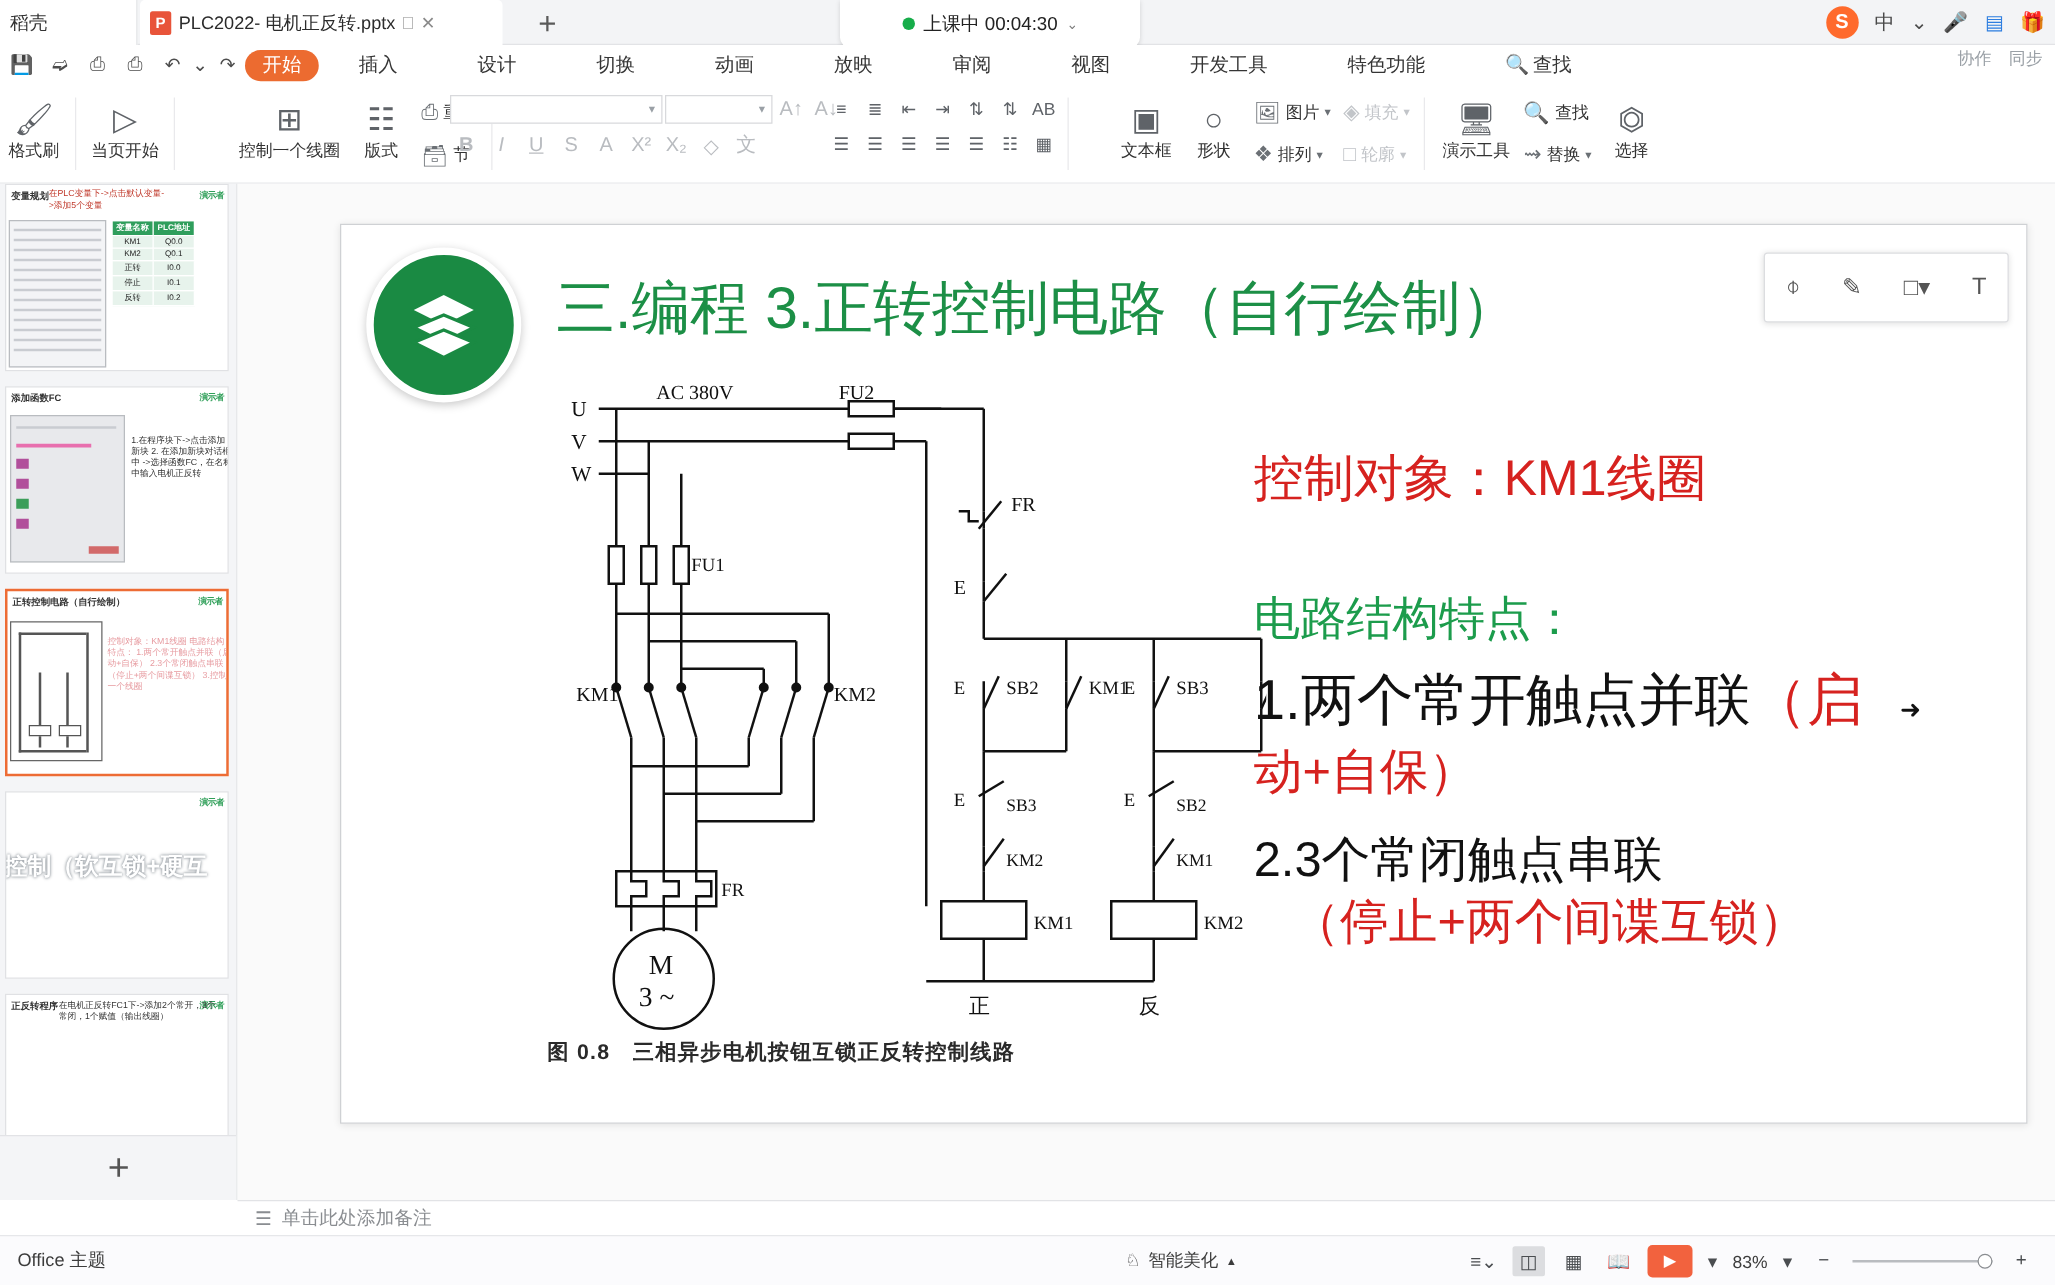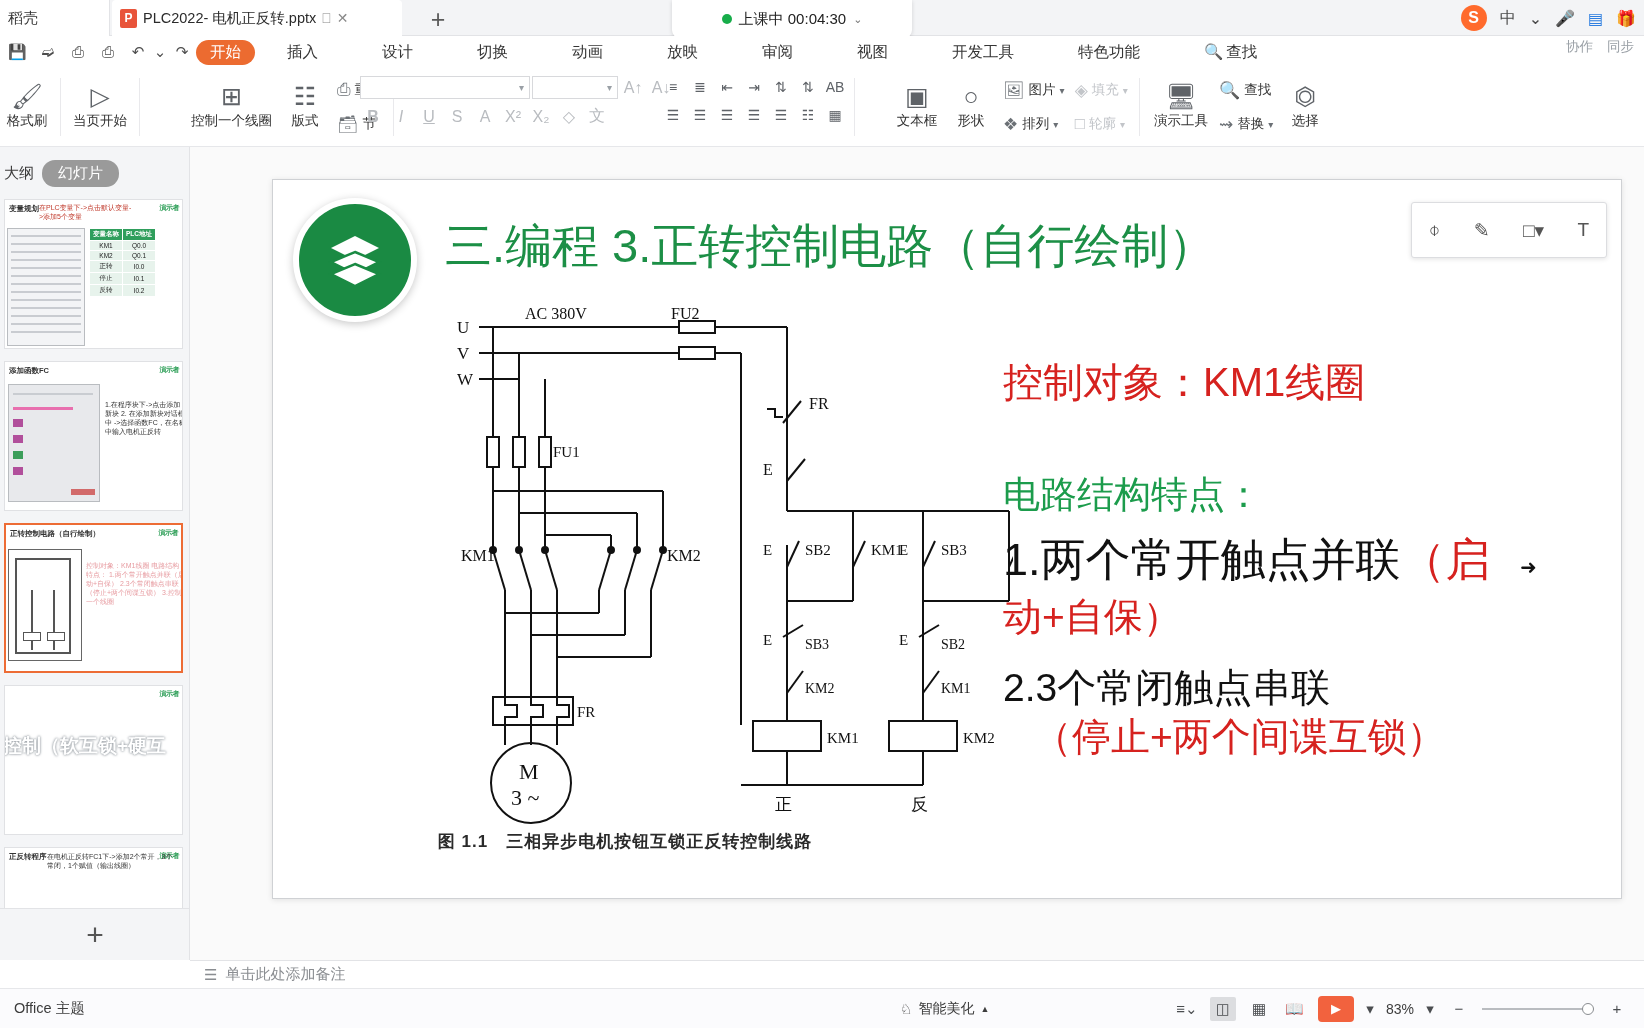--- a/index.html
+++ b/index.html
@@ -393,24 +393,20 @@
       </div>
     </div>
     <div class="bigbtn">
       <span class="gl">⏣</span>
       <span class="lb">选择</span>
     </div>
   </div>
 </div>
 
 <div class="leftpanel">
-  <div class="lp-head">
-    <span class="lp-tab">大纲</span>
-    <span class="lp-tab sel">幻灯片</span>
-  </div>
 
   <div class="thumb">
     <span class="badge">演示者</span>
     <span class="t-title">变量规划</span>
     <div class="t-note" style="left:34px;top:3px;width:96px;color:#c0392b;">在PLC变量下-&gt;点击默认变量-&gt;添加5个变量</div>
     <div class="fakewin" style="left:2px;top:28px;width:78px;height:118px;background:#f3f4f6;">
       <div class="fakeline" style="left:3px;top:6px;width:70px;"></div>
       <div class="fakeline" style="left:3px;top:14px;width:70px;"></div>
       <div class="fakeline" style="left:3px;top:22px;width:70px;"></div>
       <div class="fakeline" style="left:3px;top:30px;width:70px;"></div>
@@ -659,21 +655,21 @@
         <rect x="436" y="416" width="68" height="30" fill="#fff"></rect>
         <text x="510" y="438" font-size="15" stroke="none" fill="#111">KM2</text>
         <line x1="470" y1="446" x2="470" y2="480"></line>
 
         <line x1="288" y1="480" x2="470" y2="480"></line>
         <text x="322" y="505" font-size="17" stroke="none" fill="#111">正</text>
         <text x="458" y="505" font-size="17" stroke="none" fill="#111">反</text>
       </g>
     </svg>
 
-    <div class="diagcap">图 1.1　三相异步电机按钮互锁正反转控制线路</div>
+    <div class="diagcap">图 0.8　三相异步电机按钮互锁正反转控制线路</div>
 
     <div class="rtxt l1 line-red">控制对象：KM1线圈</div>
     <div class="rtxt l2 line-green">电路结构特点：</div>
     <div class="rtxt l3"><span class="line-black">1.两个常开触点并联</span><span class="line-red">（启</span></div>
     <div class="rtxt l4 line-red">动+自保）</div>
     <div class="rtxt l5 line-black">2.3个常闭触点串联</div>
     <div class="rtxt l6 line-red" style="left:760px;">（停止+两个间谍互锁）</div>
 
     <div class="pentool">
       <span>⌽</span>

